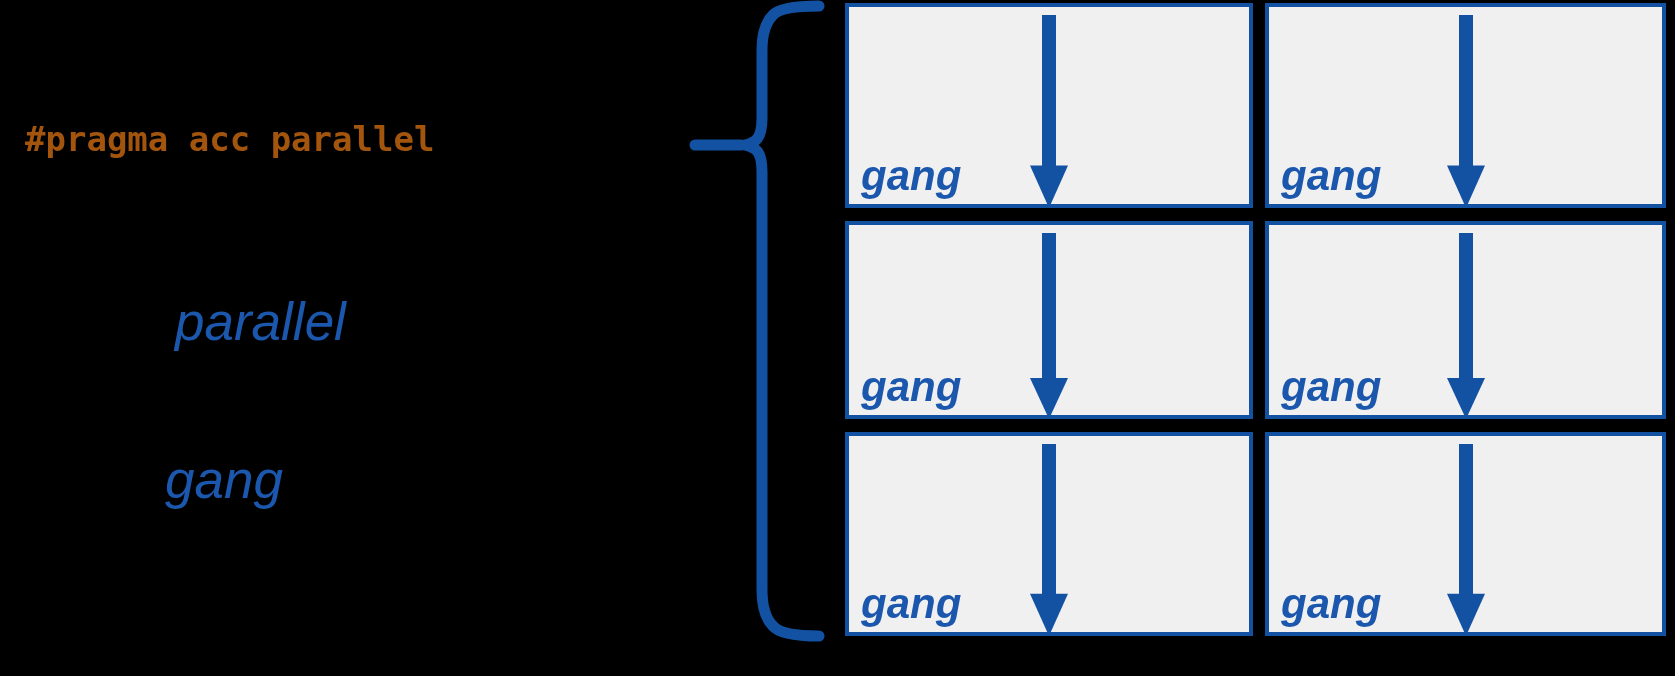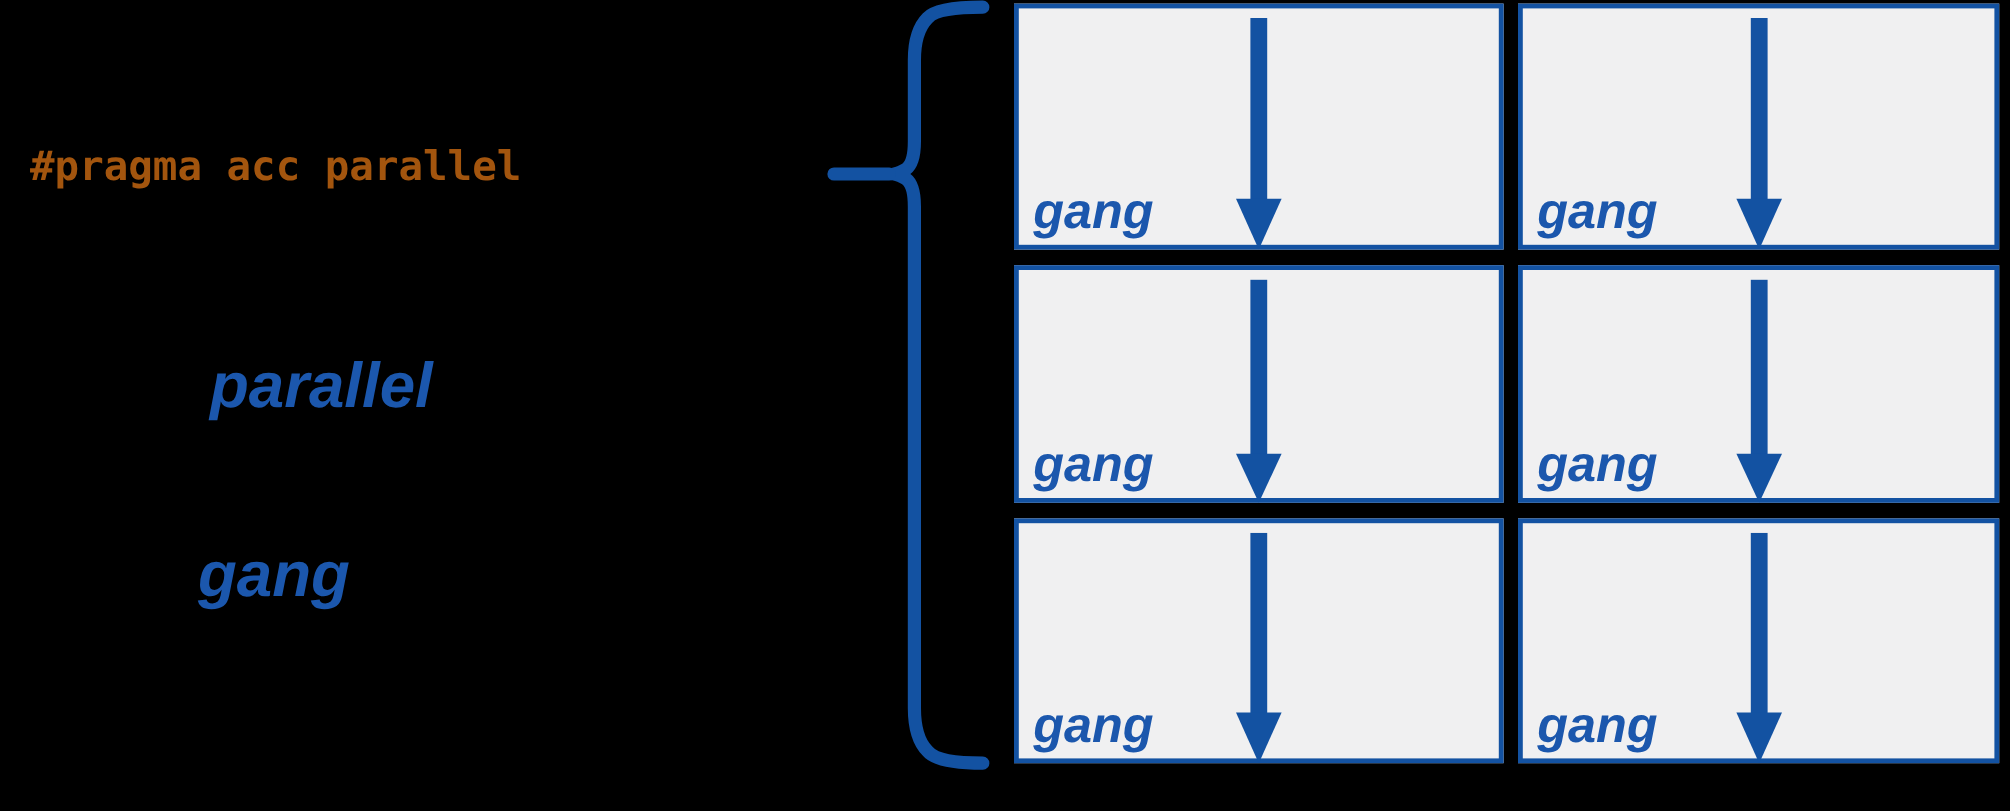--- a/index.html
+++ b/index.html
@@ -21,21 +21,21 @@
   .pragma{
     position:absolute;left:25px;top:122px;
     font-family:"DejaVu Sans Mono",monospace;
     font-weight:bold;
     font-size:34px;line-height:1;
     color:var(--code-orange);
     white-space:pre;
   }
   .big-label{
     position:absolute;
-    font-weight:bold;font-style:italic;
+    font-weight:normal;font-style:italic;
     font-size:53px;line-height:1;
     color:var(--label-blue);
   }
   .label-parallel{left:175px;top:295px;}
   .label-gangs{left:165px;top:453px;}
   .brace-svg{
     position:absolute;left:685px;top:0;
     width:145px;height:650px;
   }
   .grid{

